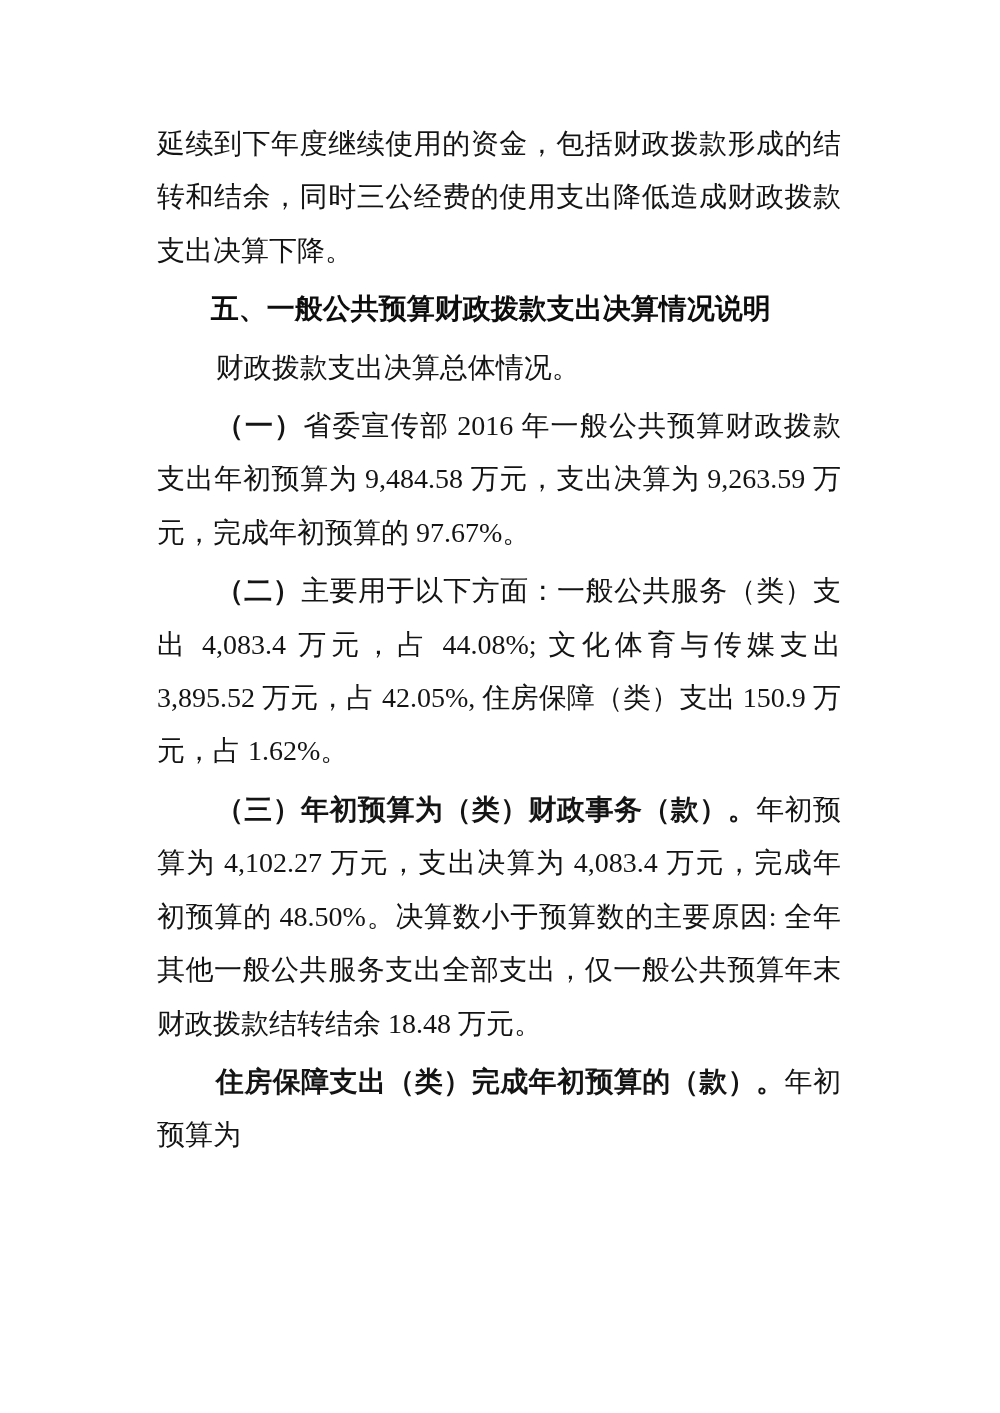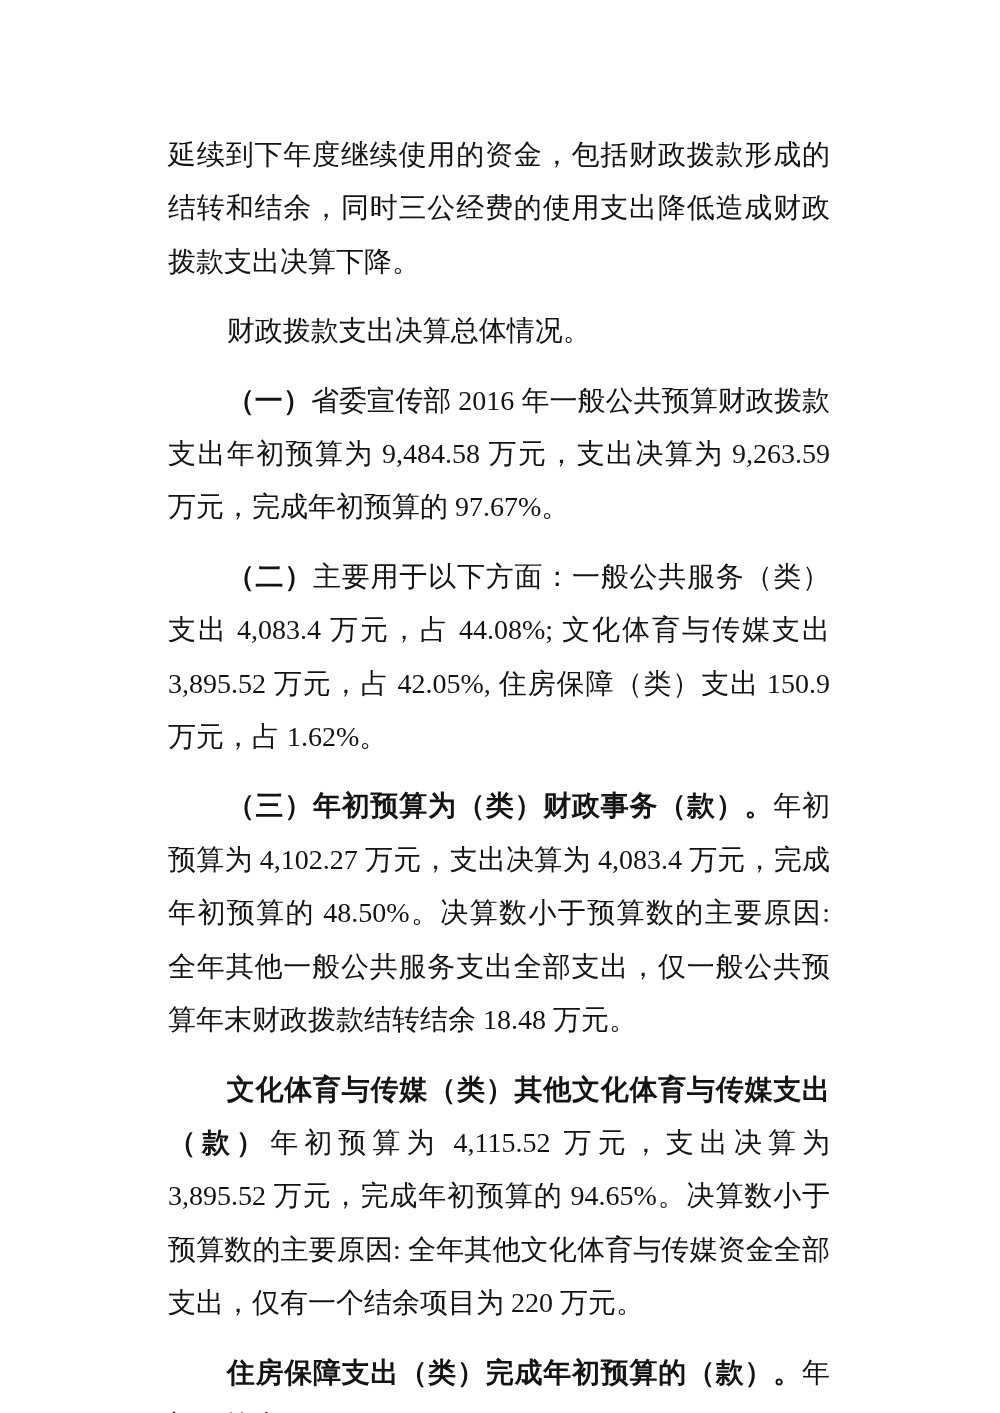--- a/index.html
+++ b/index.html
@@ -19,21 +19,21 @@
       left: 152px;
       top: 112px;
       width: 694px;
       color: #141414;
       font-family: "Liberation Serif", "DejaVu Serif", serif;
       font-size: 28px;
       line-height: 53.4px;
       text-align: justify;
     }
     .para {
-      margin: 16px;
+      margin: 5px;
       padding: 0;
       text-indent: 2.1em;
     }
     .para.no-indent {
       text-indent: 0;
     }
     .heading {
       margin: 0;
       padding: 0;
       text-indent: 2.1em;
@@ -51,27 +51,27 @@
     }
   </style>
 </head>
 <body>
 
 <div class="page">
   <div class="text-column">
 
     <p class="para no-indent"><span class="normal-run">延续到下年度继续使用的资金，包括财政拨款形成的结转和结余，同时三公经费的使用支出降低造成财政拨款支出决算下降。</span></p>
 
+    <h2 class="heading"><span class="bold-run">五、一般公共预算财政拨款支出决算情况说明</span></h2>
 
     <p class="para"><span class="normal-run">财政拨款支出决算总体情况。</span></p>
 
     <p class="para"><span class="bold-run">（一）</span><span class="normal-run">省委宣传部 2016 年一般公共预算财政拨款支出年初预算为 9,484.58 万元，支出决算为 9,263.59 万元，完成年初预算的 97.67%。</span></p>
 
     <p class="para"><span class="bold-run">（二）</span><span class="normal-run">主要用于以下方面：一般公共服务（类）支出 4,083.4 万元，占 44.08%; 文化体育与传媒支出 3,895.52 万元，占 42.05%, 住房保障（类）支出 150.9 万元，占 1.62%。</span></p>
 
     <p class="para"><span class="bold-run">（三）年初预算为（类）财政事务（款）。</span><span class="normal-run">年初预算为 4,102.27 万元，支出决算为 4,083.4 万元，完成年初预算的 48.50%。决算数小于预算数的主要原因: 全年其他一般公共服务支出全部支出，仅一般公共预算年末财政拨款结转结余 18.48 万元。</span></p>
 
-    <p class="para"><span class="bold-run">文化体育与传媒（类）其他文化体育与传媒支出（款）</span><span class="normal-run">年初预算为 4,115.52 万元，支出决算为 3,895.52 万元，完成年初预算的 94.65%。决算数小于预算数的主要原因: 全年其他文化体育与传媒资金全部支出，仅有一个结余项目为 220 万元。</span></p>
 
     <p class="para"><span class="bold-run">住房保障支出（类）完成年初预算的（款）。</span><span class="normal-run">年初预算为</span></p>
 
   </div>
 </div>
 
 </body></html>

